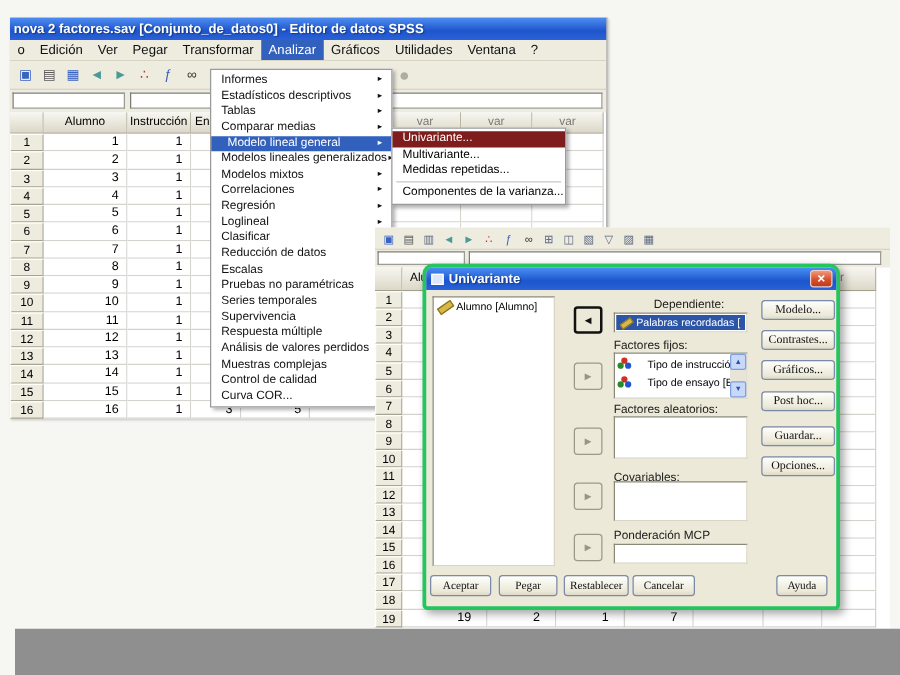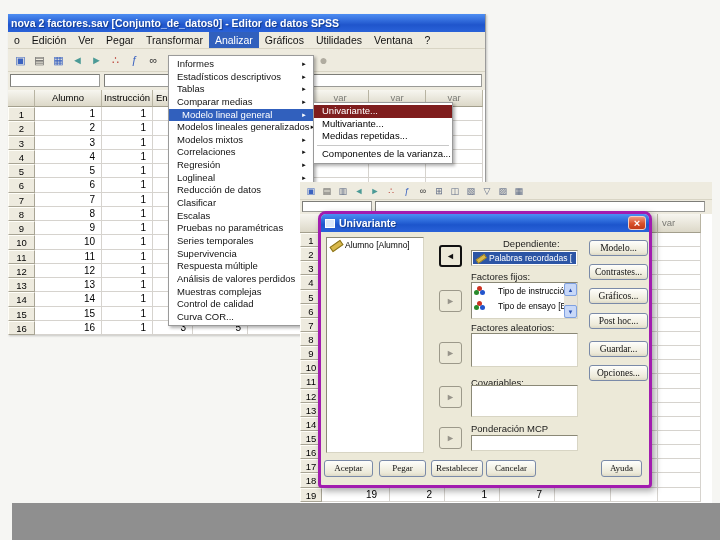--- a/index.html
+++ b/index.html
@@ -70,22 +70,22 @@
        padding-left:6px;white-space:nowrap;overflow:hidden;}
   .hc2.varh{color:#7a7a74;padding-left:4px;}
   .c2{border-right:1px solid #d6d3ce;border-bottom:1px solid #d6d3ce;font-size:10px;
       text-align:right;padding-right:12px;line-height:14px;background:#fff;}
   .stub2{background:#eeebdf;border:1px solid;border-color:#fffef8 #a8a494 #a8a494 #fffef8;
          text-align:center;padding:0;font-size:9.5px;}
   .u0{width:22px;} .u1{width:68px;} .u2{width:55px;} .u3{width:55px;} .u4{width:55px;}
   .u5{width:56px;} .u6{width:47px;} .u7{width:43px;}
 
   
-  #dialog{left:318px;top:211px;width:334px;height:277px;background:#ece9d8;
-          border:3px solid #a21caf;border-radius:8px 8px 4px 4px;
+  #dialog{left:338px;top:211px;width:334px;height:277px;background:#ece9d8;
+          border:3px solid #22c55e;border-radius:8px 8px 4px 4px;
           box-shadow:3px 3px 7px rgba(0,0,0,.35);z-index:40;}
   .dlg-title{position:absolute;left:0;top:0;width:100%;height:18px;border-radius:5px 5px 0 0;
              background:linear-gradient(180deg,#4a90f4,#1c55cc 60%,#2a62d8);
              color:#fff;font-weight:bold;font-size:10.5px;line-height:18px;display:flex;
              align-items:center;text-shadow:1px 1px 1px #123a8a;}
   .dlg-ico{width:10px;height:9px;background:#dce8fa;border:1px solid #fff;margin:0 4px 0 4px;}
   .closebtn{position:absolute;right:3px;top:2px;width:18px;height:14px;border:1px solid #f2cfc2;
             border-radius:3px;background:linear-gradient(180deg,#f0977c,#d8502a 55%,#c23a18);
             color:#fff;font-size:11px;font-weight:bold;line-height:13px;text-align:center;text-shadow:none;}
   .listbox{position:absolute;background:#fff;border:1px solid;border-color:#8a8876 #d8d5c4 #d8d5c4 #8a8876;}
@@ -398,25 +398,25 @@
     </div>
       <div class="mi" data-name="menu-item">
       <span class="lab" data-name="menu-item-label">Regresión</span>
       <span class="arr" data-name="submenu-arrow-icon">►</span>
     </div>
       <div class="mi" data-name="menu-item">
       <span class="lab" data-name="menu-item-label">Loglineal</span>
       <span class="arr" data-name="submenu-arrow-icon">►</span>
     </div>
       <div class="mi" data-name="menu-item">
+      <span class="lab" data-name="menu-item-label">Clasificar</span>
+      <span class="arr" data-name="submenu-arrow-icon">►</span>
+    </div>
+      <div class="mi" data-name="menu-item">
       <span class="lab" data-name="menu-item-label">Reducción de datos</span>
-      <span class="arr" data-name="submenu-arrow-icon">►</span>
-    </div>
-      <div class="mi" data-name="menu-item">
-      <span class="lab" data-name="menu-item-label">Clasificar</span>
       <span class="arr" data-name="submenu-arrow-icon">►</span>
     </div>
       <div class="mi" data-name="menu-item">
       <span class="lab" data-name="menu-item-label">Escalas</span>
       <span class="arr" data-name="submenu-arrow-icon">►</span>
     </div>
       <div class="mi" data-name="menu-item">
       <span class="lab" data-name="menu-item-label">Pruebas no paramétricas</span>
       <span class="arr" data-name="submenu-arrow-icon">►</span>
     </div>

